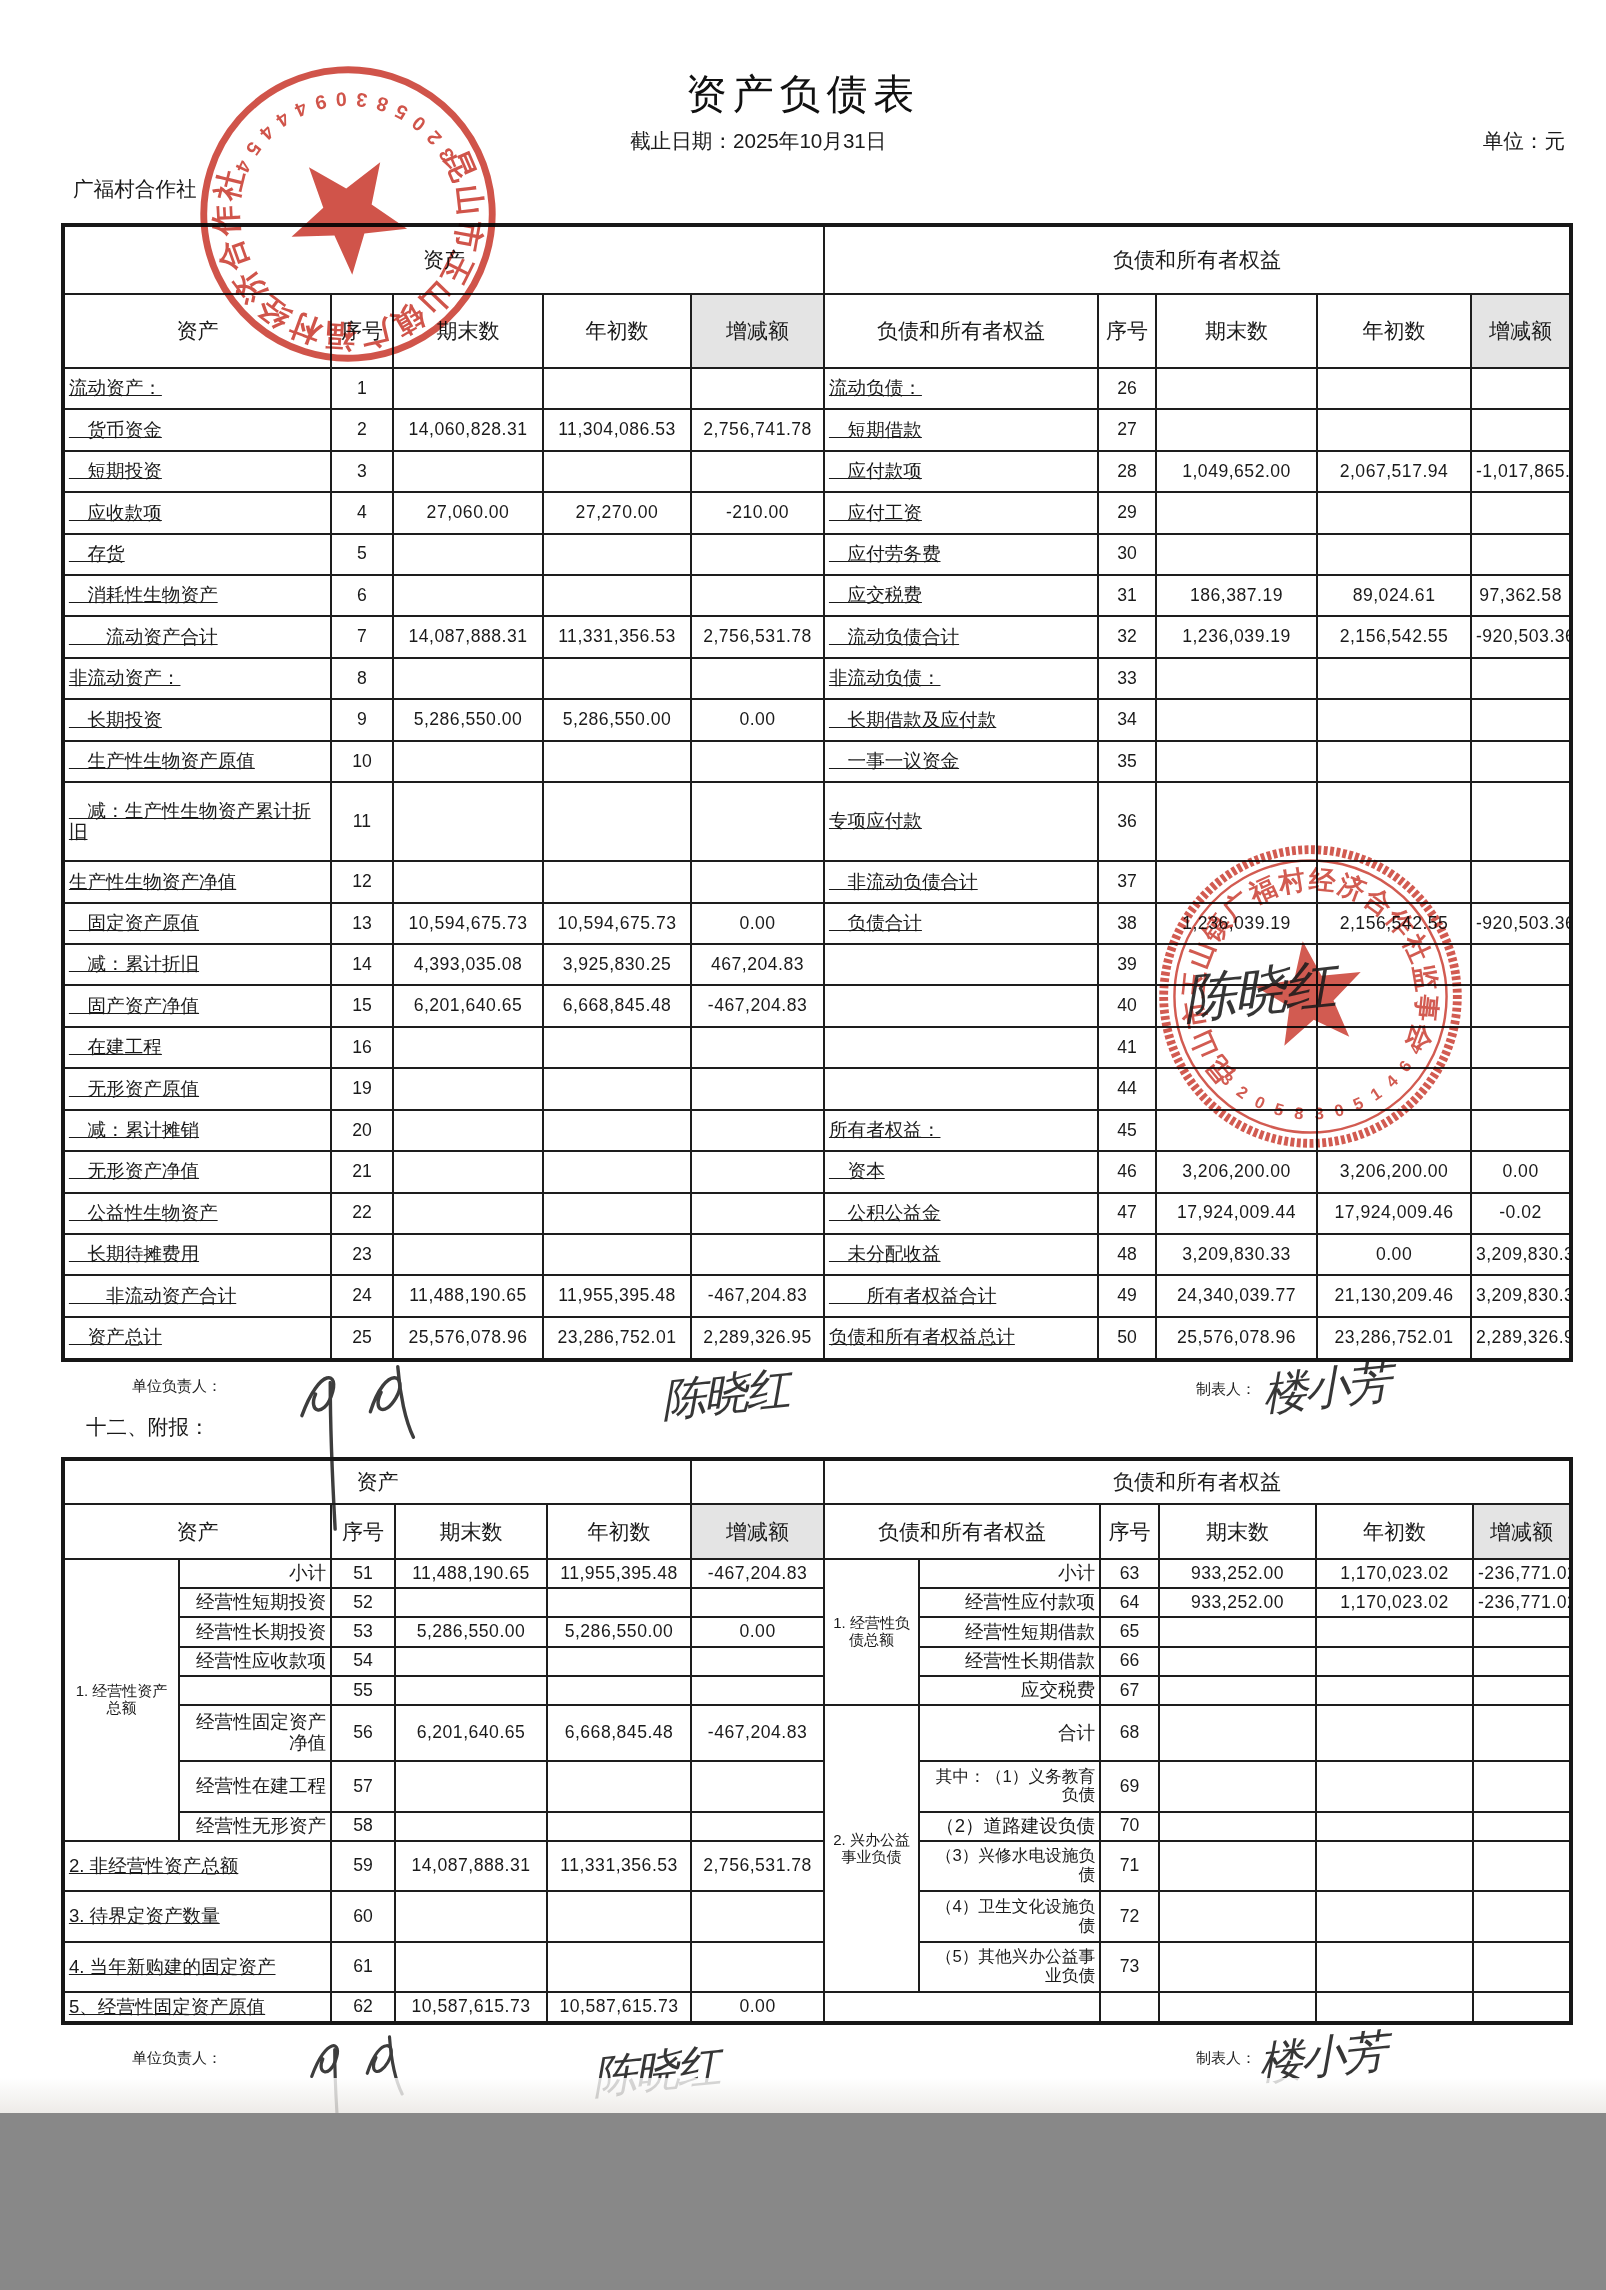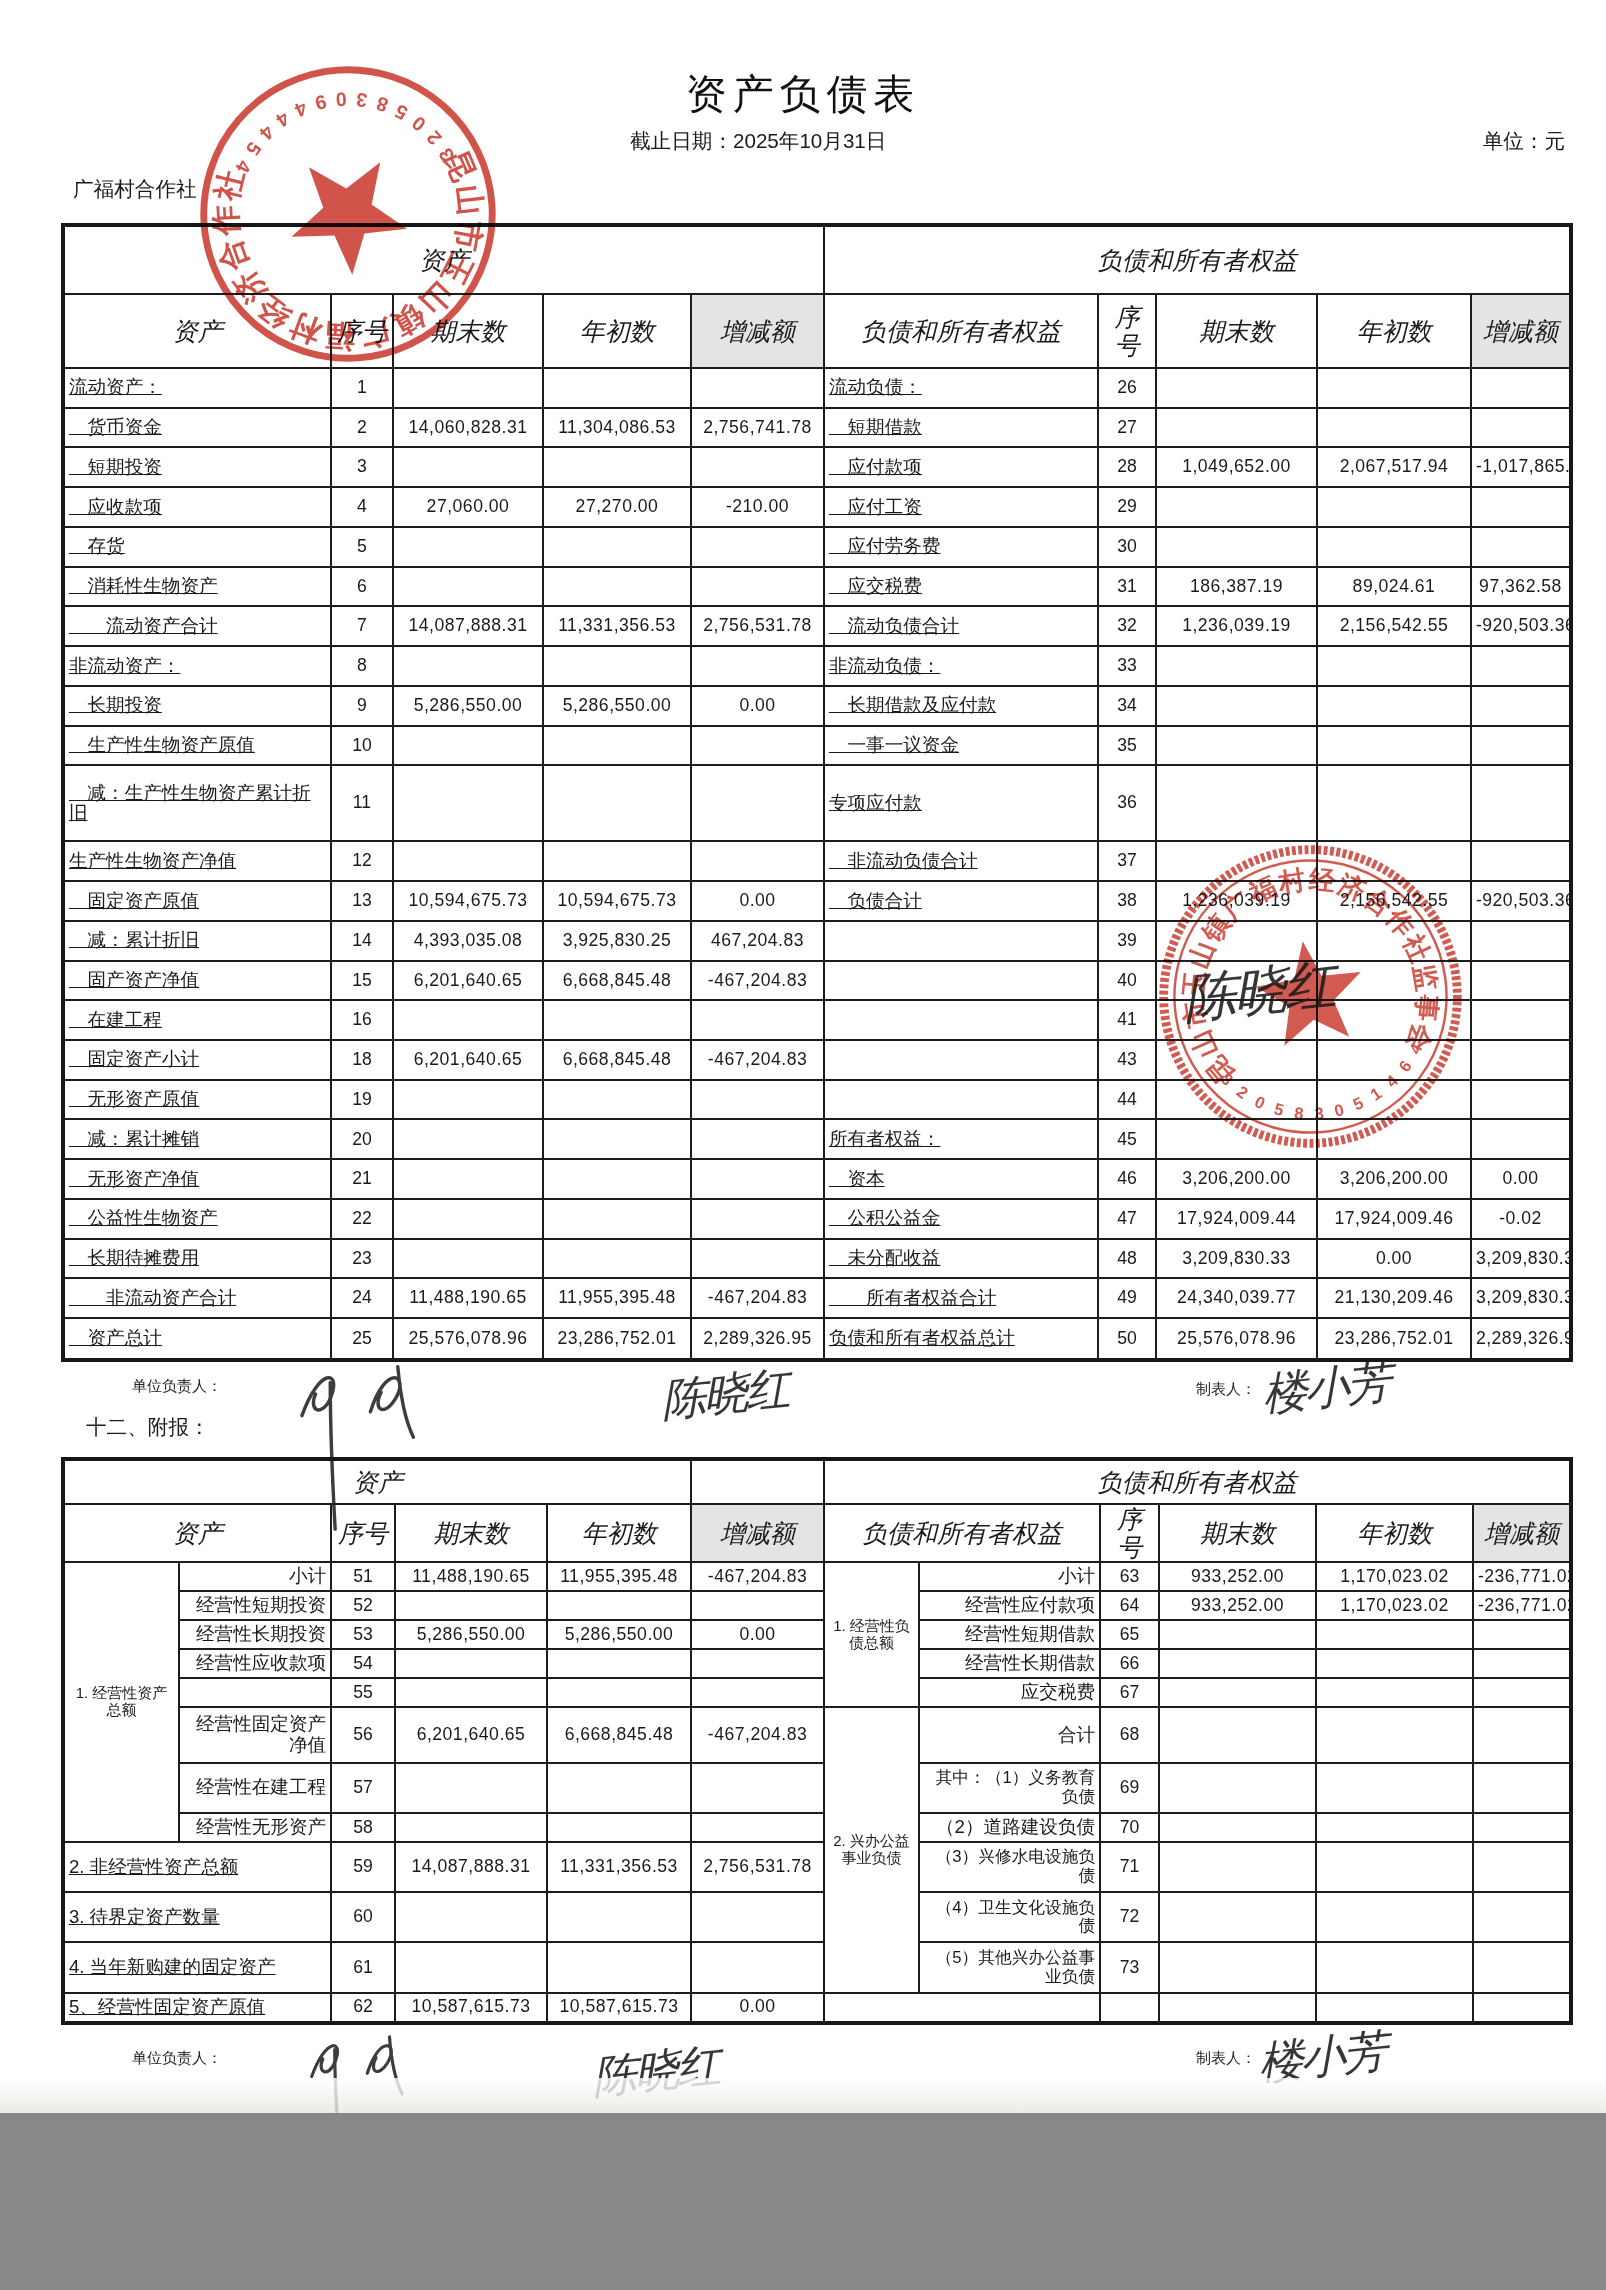--- a/index.html
+++ b/index.html
@@ -14,21 +14,21 @@
   .dateline{position:absolute; left:630px; top:127px; font-size:20.6px;}
   .unitline{position:absolute; right:41px; top:127px; font-size:20.6px;}
   .appendix{position:absolute; left:86px; top:1413px; font-size:20.6px;}
 
   table.sheet{position:absolute; left:61px; border-collapse:collapse; table-layout:fixed;
     border:4.9px solid #171717;}
   #t1{top:223px; width:1507px; height:1139px;}
   #t2{top:1457px; width:1507px; height:568px;}
   .sheet th,.sheet td{border:2px solid #1d1d1d; overflow:hidden; font-weight:normal;
     padding:0 3.9px; line-height:1.12;}
-  .sheet th{font-size:25px;font-style:italic;}
+  .sheet th{font-size:21px;}
   .rdiv{border-left:3.9px solid #171717;}
   .shade{background:#e4e4e4;}
   .lbl{text-align:left; font-size:18.6px; padding-left:7.8px; white-space:pre-wrap;text-decoration:underline;}
   .seq{text-align:center; font-size:17.6px;}
   .num{text-align:center; font-size:17.6px; letter-spacing:0.5px;}
   .grp{text-align:center; font-size:15px; padding:0 2px;border-radius:28px;}
   .ctr{text-align:right; font-size:18.6px;}
   #t1 thead tr.h1{height:69px;} #t1 thead tr.h2{height:74px;}
   #t2 thead tr.h1{height:45px;} #t2 thead tr.h2{height:55px;}
 
@@ -268,32 +268,20 @@
           <td class="num"></td>
         </tr>
         <tr>
           <td class="lbl">　在建工程</td>
           <td class="seq">16</td>
           <td class="num"></td>
           <td class="num"></td>
           <td class="num"></td>
           <td class="lbl rdiv"></td>
           <td class="seq">41</td>
-          <td class="num"></td>
-          <td class="num"></td>
-          <td class="num"></td>
-        </tr>
-        <tr>
-          <td class="lbl">　固定资产小计</td>
-          <td class="seq">18</td>
-          <td class="num">6,201,640.65</td>
-          <td class="num">6,668,845.48</td>
-          <td class="num">-467,204.83</td>
-          <td class="lbl rdiv"></td>
-          <td class="seq">43</td>
           <td class="num"></td>
           <td class="num"></td>
           <td class="num"></td>
         </tr>
         <tr>
           <td class="lbl">　无形资产原值</td>
           <td class="seq">19</td>
           <td class="num"></td>
           <td class="num"></td>
           <td class="num"></td>

